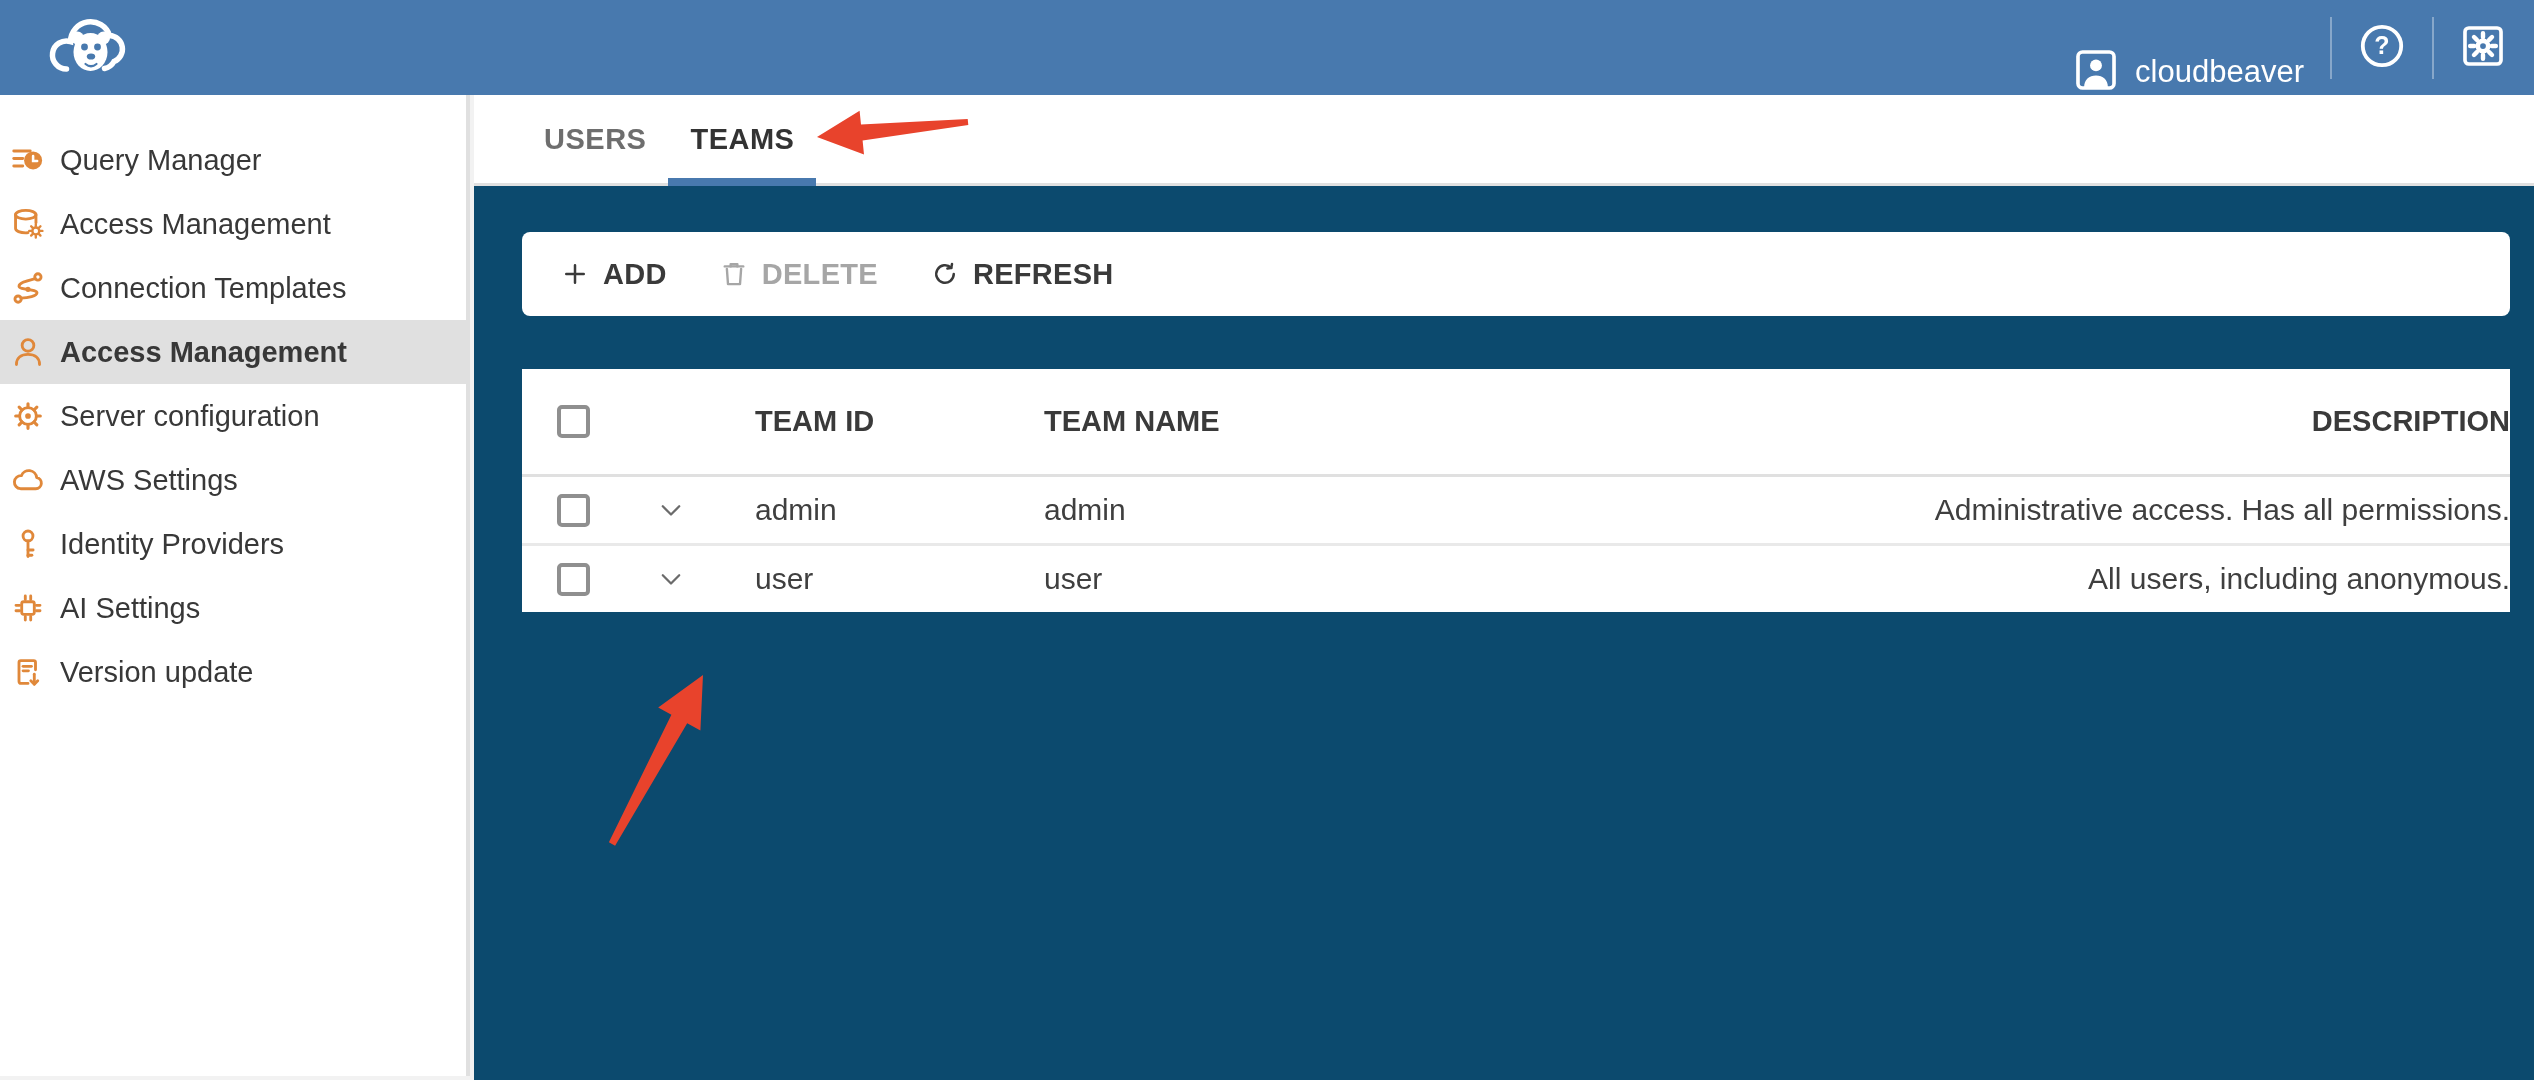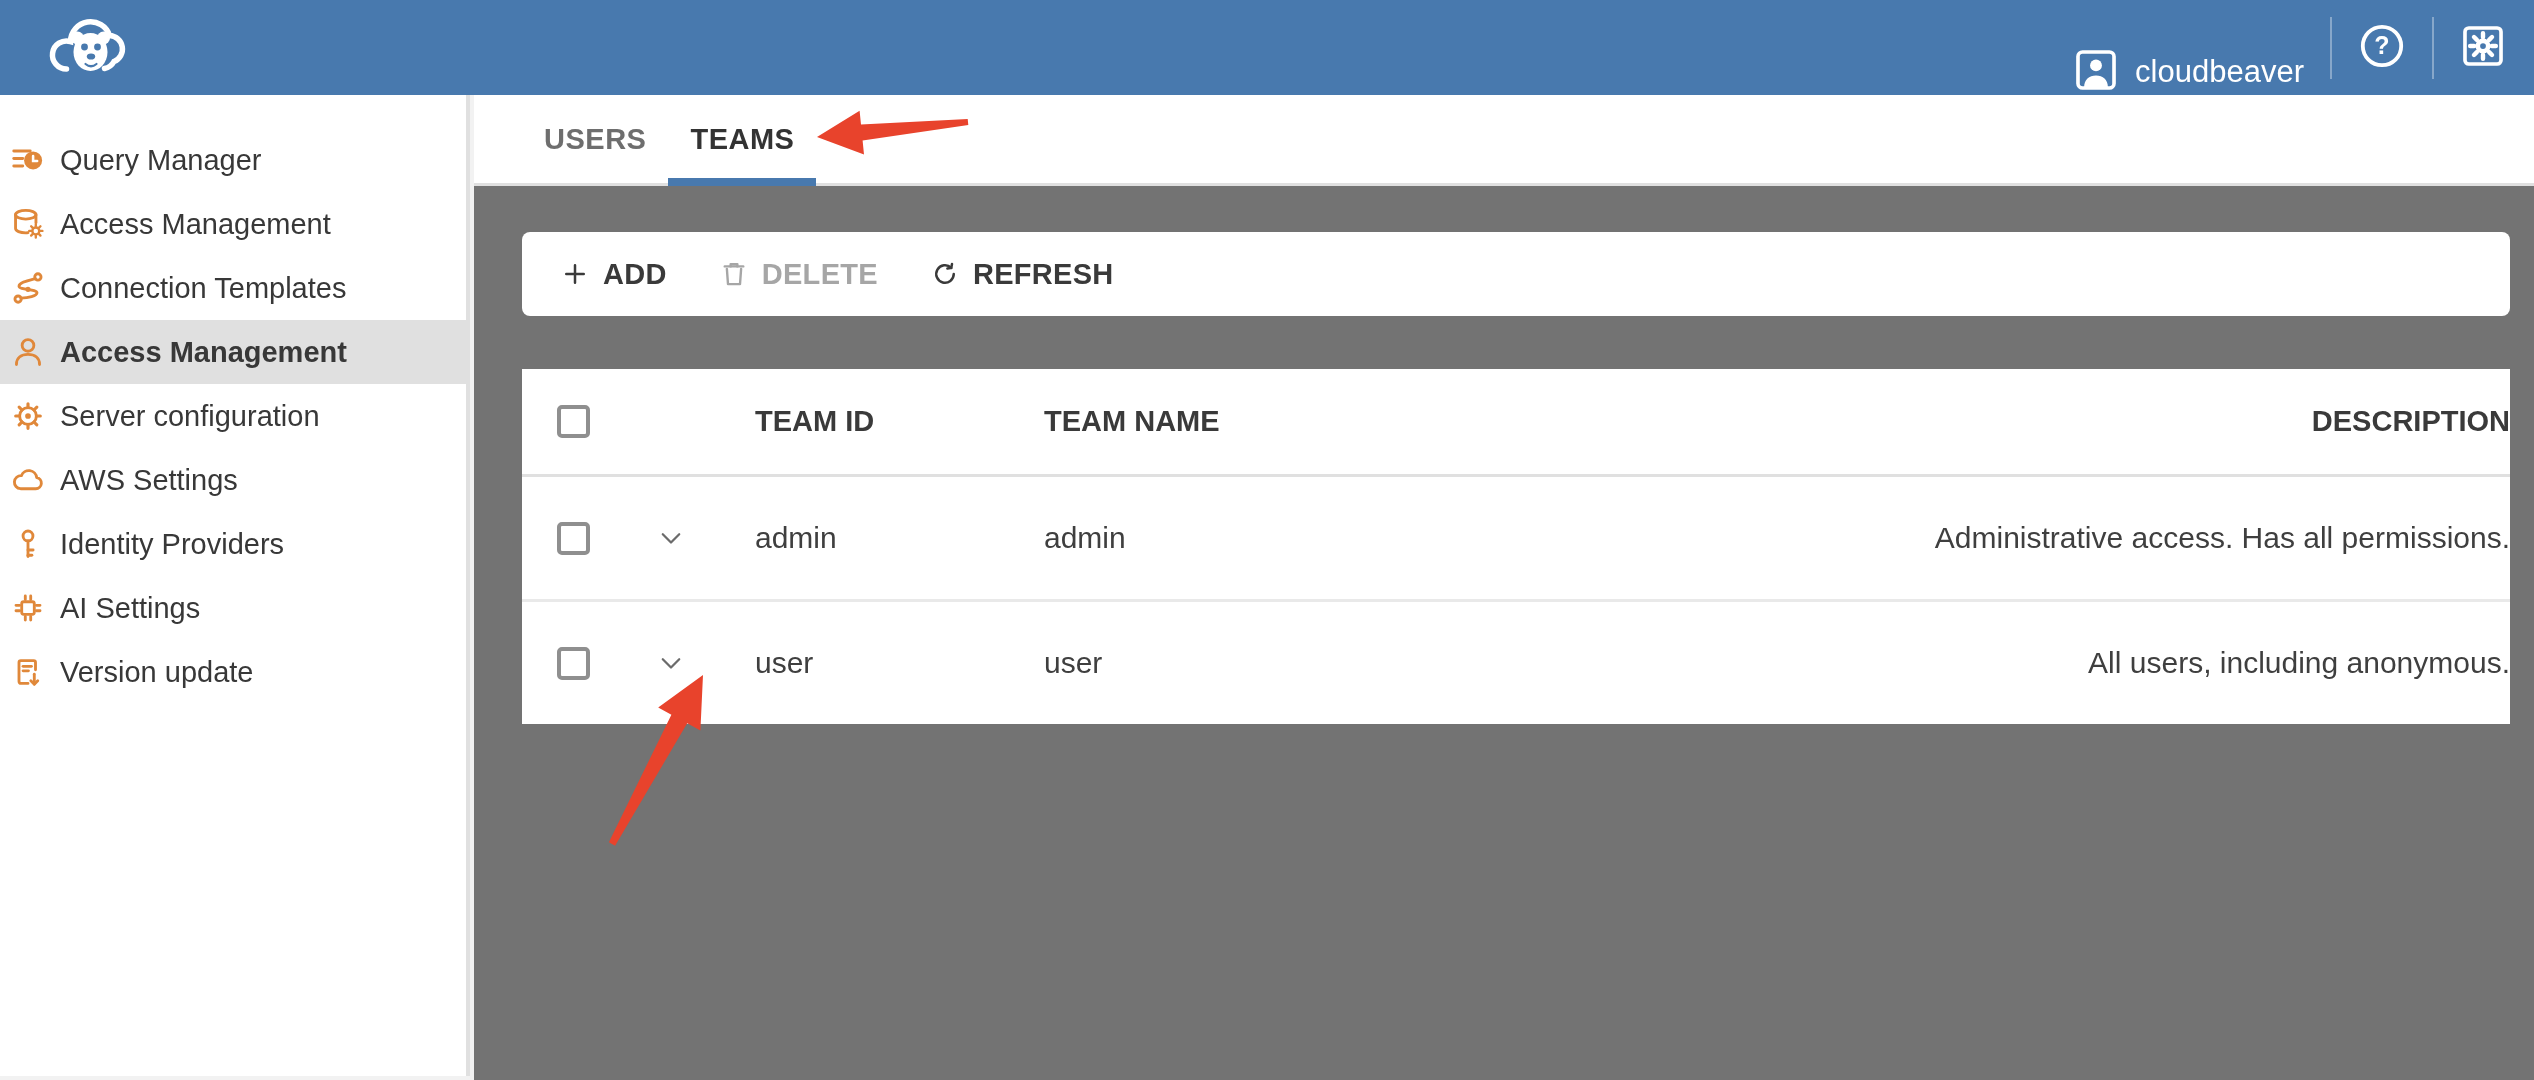--- a/index.html
+++ b/index.html
@@ -18,40 +18,40 @@
 
   
   .sidebar{position:absolute;top:95px;left:0;bottom:4px;width:470px;background:#fff;
            border-right:4px solid #e0e0e0;padding-top:33px;box-sizing:border-box;z-index:5;}
   .nav-item{height:64px;display:flex;align-items:center;padding-left:10px;gap:14px;
             font-size:29px;color:#383838;cursor:pointer;white-space:nowrap;}
   .nav-item.selected{background:#e0e0e0;font-weight:bold;}
   .nav-icon{width:36px;height:36px;flex:0 0 36px;}
 
   
-  .main{position:absolute;top:95px;left:474px;right:0;bottom:0;background:#737373;}
+  .main{position:absolute;top:95px;left:474px;right:0;bottom:0;background:#0c4a6e;}
   .tabbar{height:88px;background:#fff;border-bottom:3px solid #e0e0e0;
           display:flex;padding-left:48px;}
   .tab{position:relative;display:flex;align-items:center;justify-content:center;
        padding:0 22px;font-size:29px;font-weight:bold;color:#6e6e6e;
        letter-spacing:0.5px;cursor:pointer;}
   .tab.active{color:#333;}
   .tab.active::after{content:"";position:absolute;left:0;right:0;bottom:-3px;height:8px;background:#4879ae;}
 
   .toolbar{margin:46px 24px 0 48px;height:84px;background:#fff;border-radius:8px;
            display:flex;align-items:center;padding:0 12px;box-sizing:border-box;}
   .tbtn{display:flex;align-items:center;gap:13px;padding:0 26px;height:100%;
         font-size:29px;font-weight:bold;color:#3a3a3a;letter-spacing:0.3px;cursor:pointer;}
   .tbtn.disabled{color:#a6a6a6;cursor:default;}
   .tbtn .ticon{width:30px;height:30px;}
 
   .tablebox{margin:53px 24px 0 48px;background:#fff;}
   .thead{display:flex;align-items:center;height:105px;border-bottom:3px solid #e0e0e0;
          font-weight:bold;font-size:29px;color:#3a3a3a;}
-  .trow{display:flex;align-items:center;height:122px;font-size:30px;color:#3f3f3f;}
+  .trow{display:flex;align-items:center;height:66px;font-size:30px;color:#3f3f3f;}
   .trow + .trow{border-top:3px solid #e9e9e9;}
   .c-check{width:115px;padding-left:35px;box-sizing:border-box;flex:0 0 auto;}
   .c-exp{width:118px;padding-left:17px;box-sizing:border-box;flex:0 0 auto;display:flex;align-items:center;}
   .c-id{width:289px;flex:0 0 auto;}
   .c-name{width:381px;flex:0 0 auto;}
   .c-desc{flex:1;text-align:right;}
   .checkbox{width:33px;height:33px;border:4px solid #8f8f8f;border-radius:5px;background:#fff;
             box-sizing:border-box;cursor:pointer;}
   .exp-icon{width:34px;height:34px;cursor:pointer;}
 

